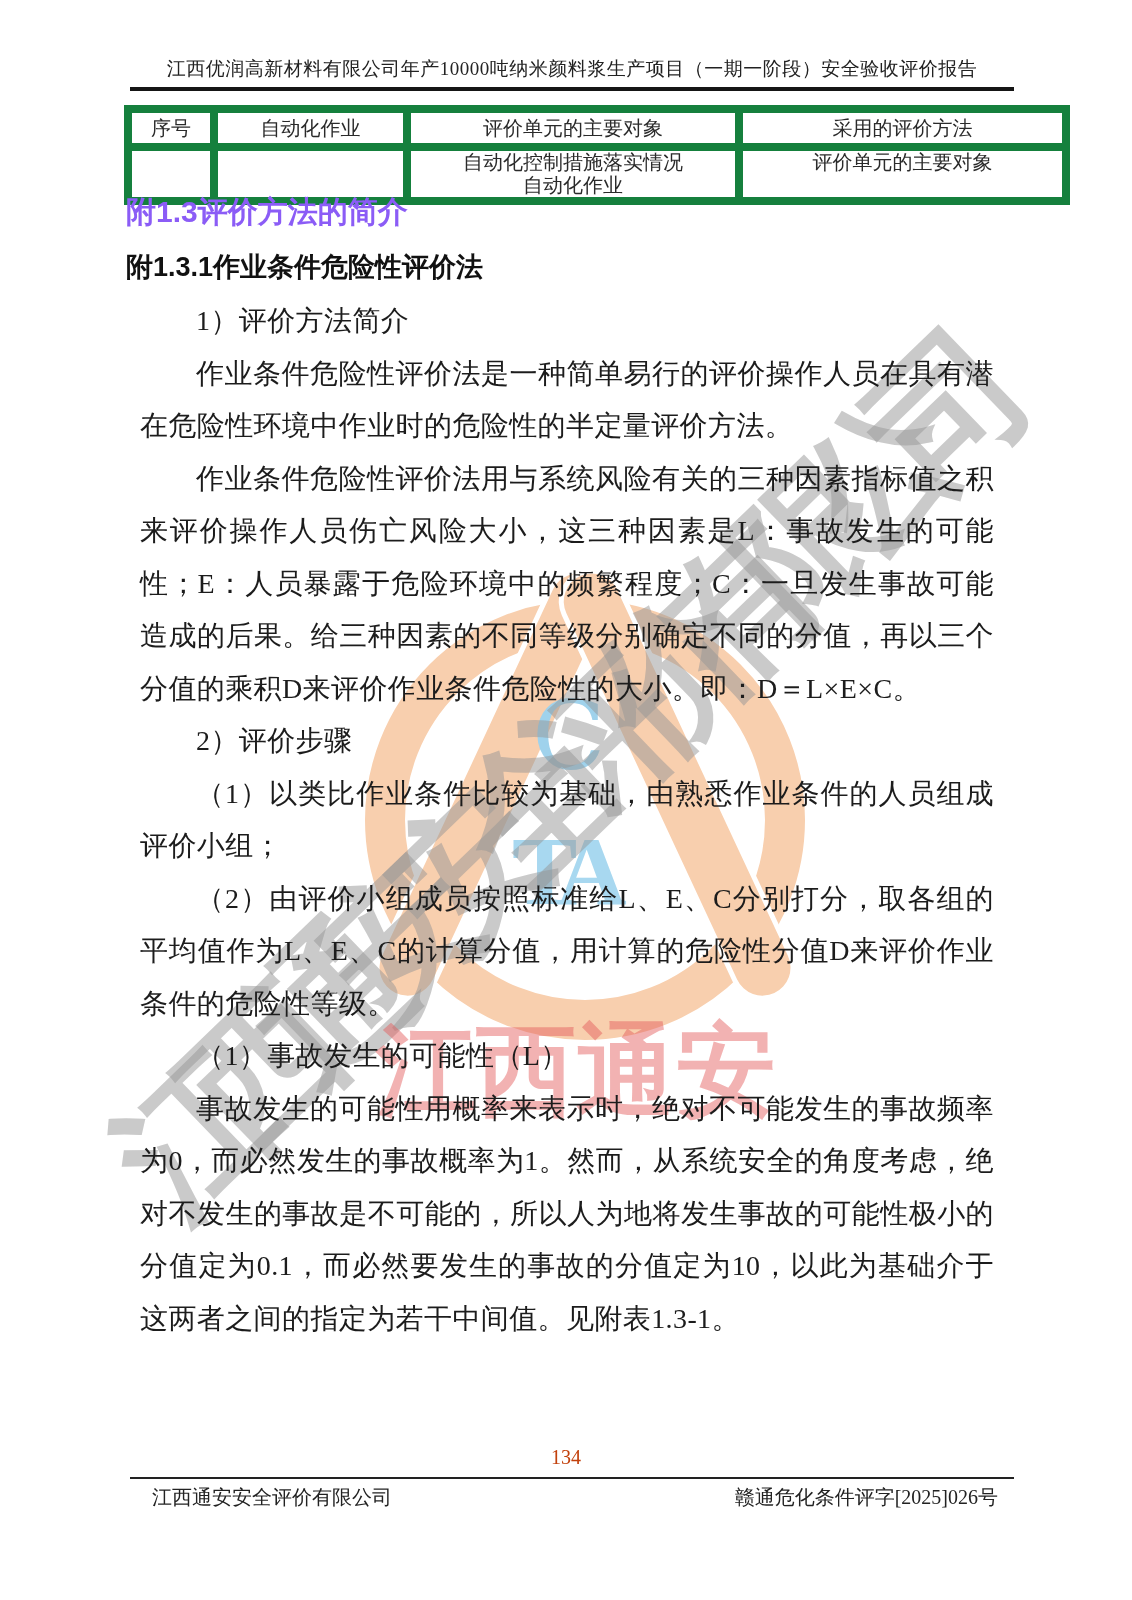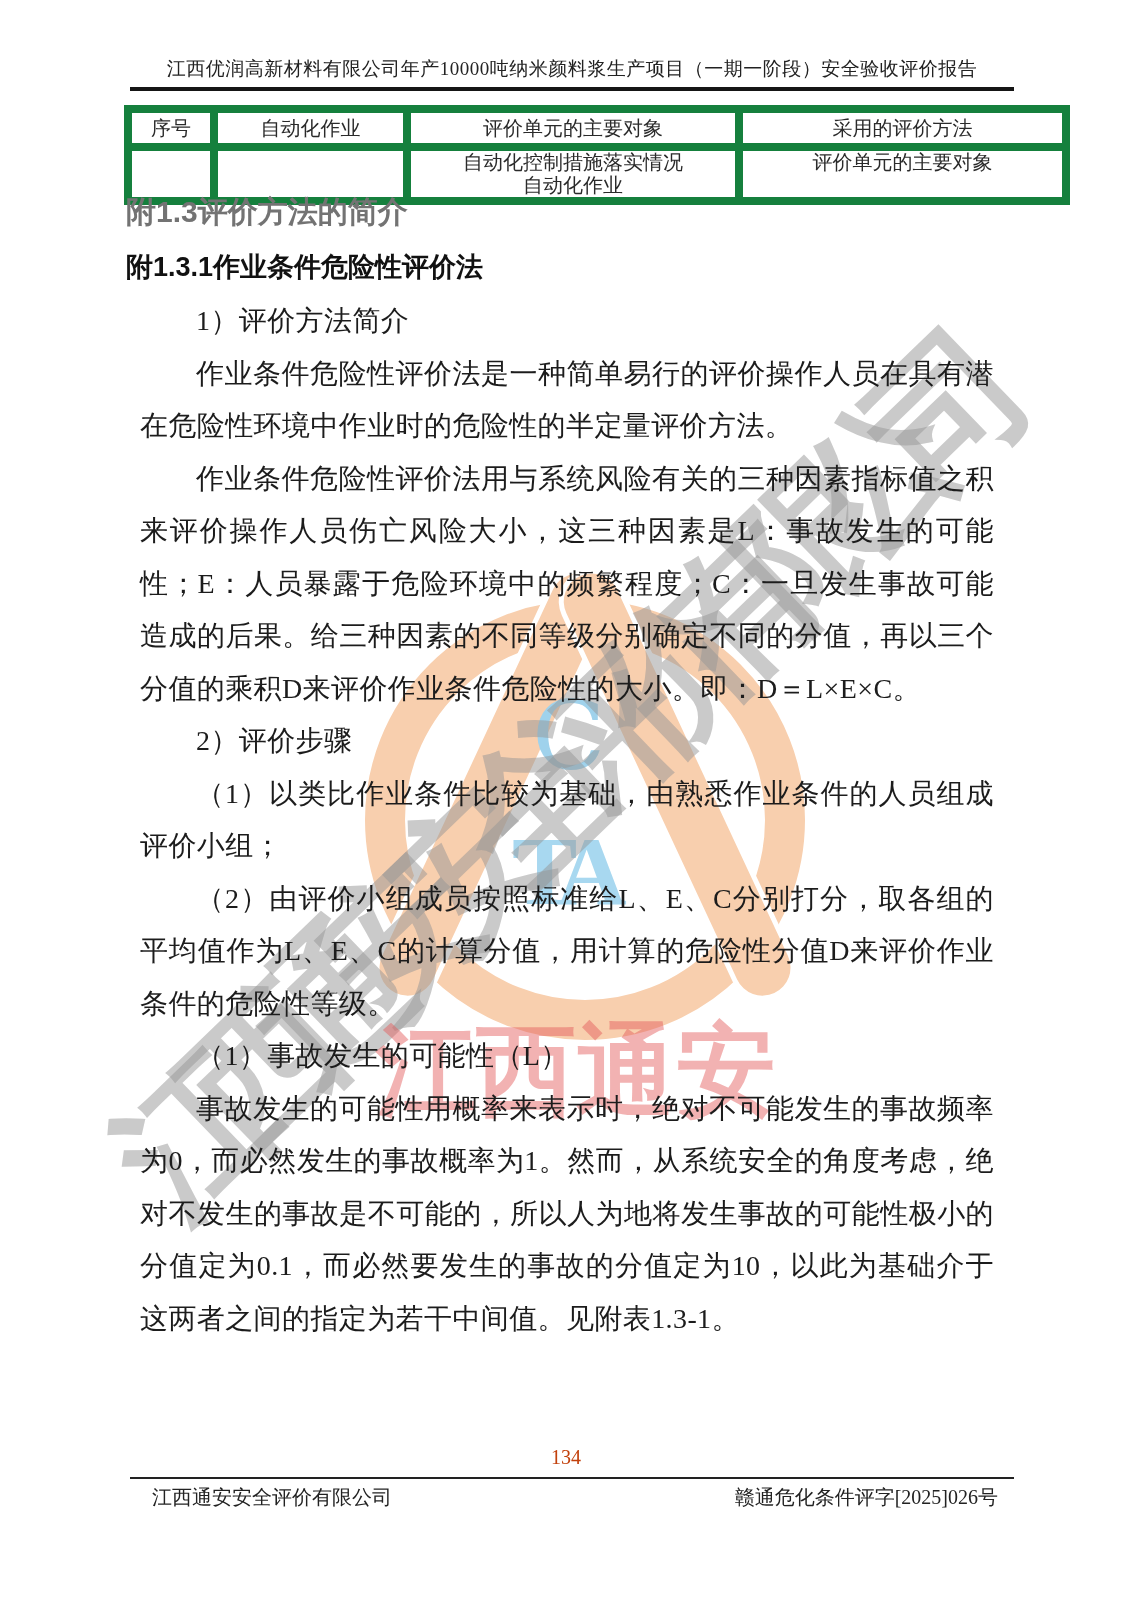--- a/index.html
+++ b/index.html
@@ -84,21 +84,21 @@
   .col-seq{width:70px;}
   .col-unit{width:177px;}
   .col-target{width:316px;}
   .col-method{width:311px;}
 
   .body-flow{
     position:absolute;top:188px;left:140px;width:854px;
   }
   .h1{
     font-family:"Liberation Sans","DejaVu Sans",sans-serif;
-    font-size:30px;font-weight:bold;color:#737373;
+    font-size:30px;font-weight:bold;color:#8b5cf6;
     margin:4px 0 16px 0;margin-left:-14px;
   }
   .h2{
     font-family:Liberation Sans, sans-serif;
     font-size:27px;font-weight:bold;color:#111;
     margin:0 0 10px 0;margin-left:-14px;
   }
   .body-flow p{
     margin:0;font-size:28px;line-height:52.5px;
     letter-spacing:0.4px;

